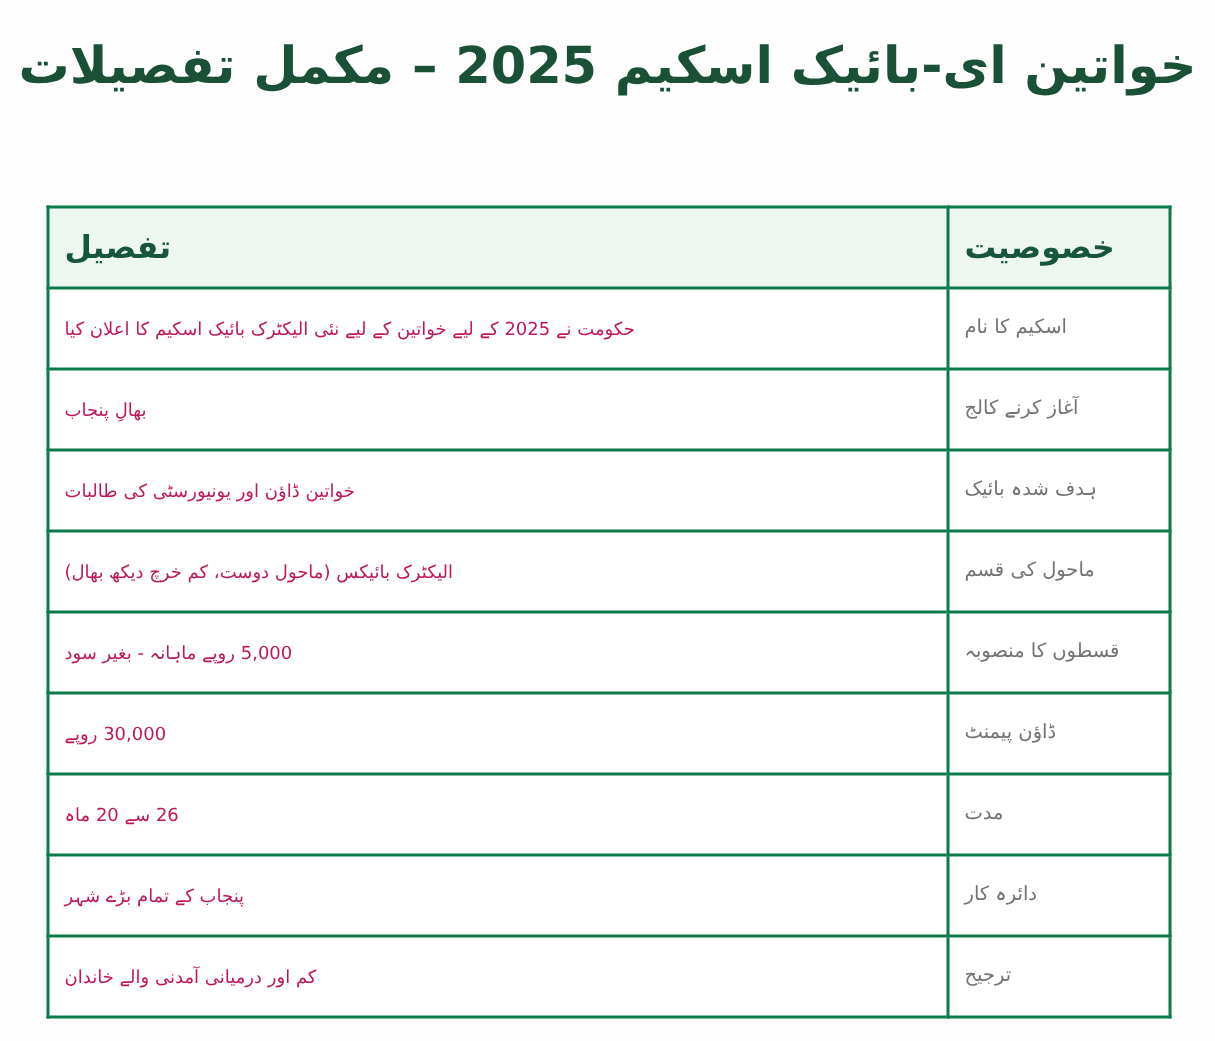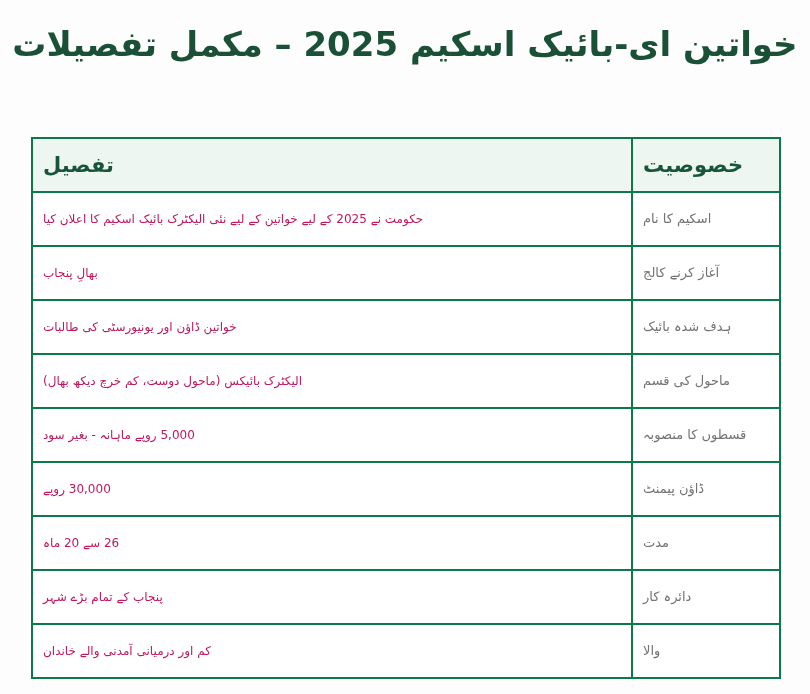--- a/index.html
+++ b/index.html
@@ -114,19 +114,19 @@
       </tr>
       <tr>
         <td class="feature-cell">مدت</td>
         <td class="detail-cell">26 سے 20 ماہ</td>
       </tr>
       <tr>
         <td class="feature-cell">دائرہ کار</td>
         <td class="detail-cell">پنجاب کے تمام بڑے شہر</td>
       </tr>
       <tr>
-        <td class="feature-cell">والا</td>
+        <td class="feature-cell">ترجیح</td>
         <td class="detail-cell">کم اور درمیانی آمدنی والے خاندان</td>
       </tr>
     </tbody>
   </table>
 
 </div>
 
 </body></html>

